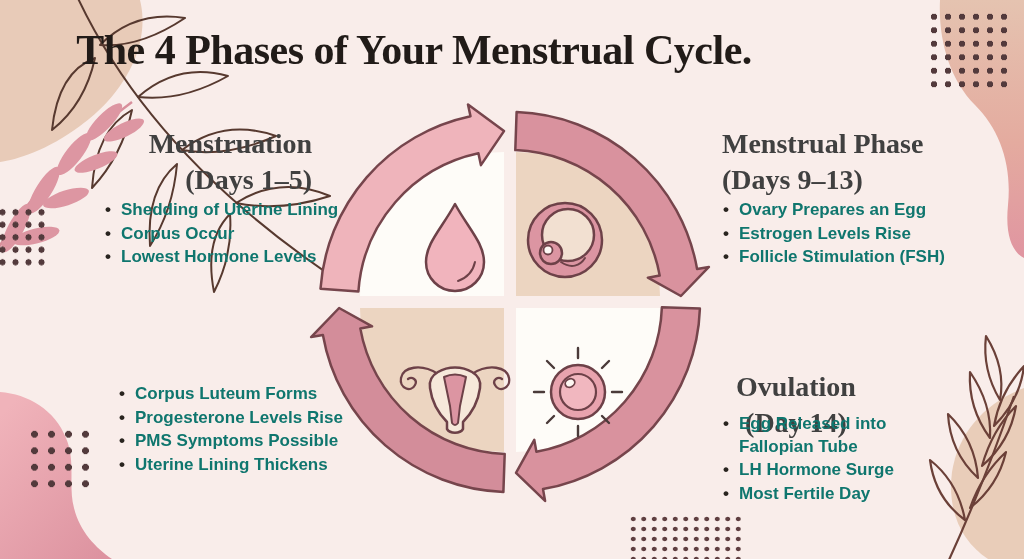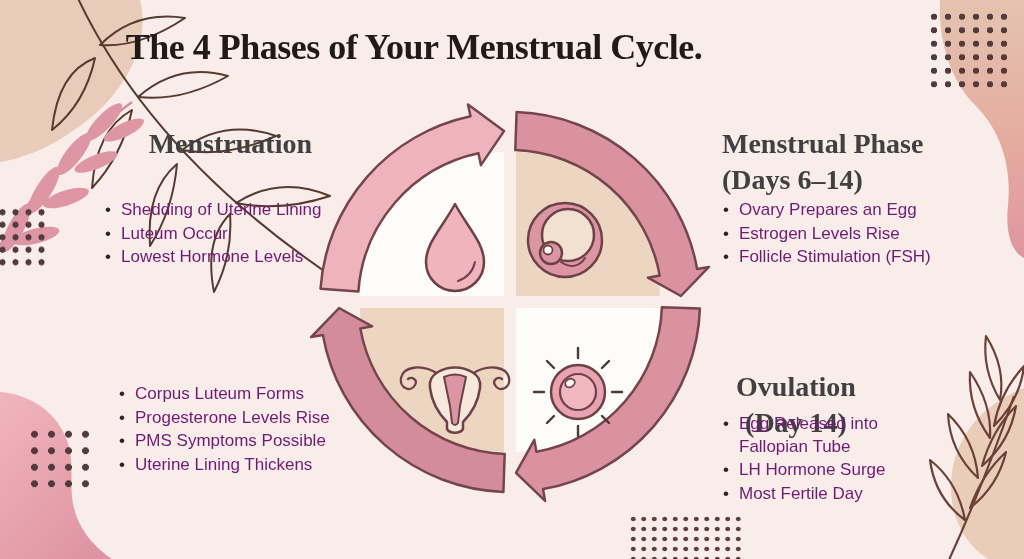--- a/index.html
+++ b/index.html
@@ -11,37 +11,37 @@
   }
   .deco { position:absolute; pointer-events:none; }
 
   
   .dots { position:absolute; }
 
   .page-title {
     position:absolute; top:26px; left:0; width:828px;
     text-align:center; margin:0;
     font-family:"Liberation Serif", serif;
-    font-weight:700; font-size:36px; letter-spacing:-0.5px;
+    font-weight:700; font-size:42px; letter-spacing:-0.5px;
     color:#211b18;
   }
 
   .phase-heading {
     position:absolute;
     font-family:"Liberation Serif", serif;
     font-weight:700; font-size:28px; line-height:1.27;
     color:#404040;
   }
   .phase-heading .phase-days { font-weight:700; }
 
   ul.bullets { position:absolute; list-style:none; margin:0; padding:0; }
   ul.bullets li {
     position:relative; padding-left:17px; margin-bottom:1px;
-    font-size:17px; line-height:22.5px; font-weight:400;
-    color:#701a75;
+    font-size:17px; line-height:22.5px; font-weight:700;
+    color:#0f766e;
   }
   ul.bullets li::before {
     content:"\2022"; position:absolute; left:1px; top:0;
     font-size:17px; color:#29241f;
   }
 
   .h-right { text-align:right; }
   .h-center { text-align:center; }
 </style>
 </head>
@@ -174,30 +174,31 @@
         <line x1="302" y1="276" x2="309" y2="269"></line>
       </g>
       <circle cx="278" cy="300" r="27" fill="#e8a3ae" stroke="#6d4148" stroke-width="2.5"></circle>
       <circle cx="278" cy="300" r="18" fill="#f1b7bf" stroke="#6d4148" stroke-width="2.2"></circle>
       <ellipse cx="270" cy="291" rx="5" ry="4" fill="#fdf7f2" stroke="#6d4148" stroke-width="1.8" transform="rotate(-30 270 291)"></ellipse>
     </g>
   </svg>
 
   <div class="phase-heading h-right" style="left:60px;top:126px;width:252px;">
     <div class="phase-name">Menstruation</div>
+    <div class="phase-days">(Days 1–5)</div>
   </div>
   <ul class="bullets" style="left:104px;top:199px;width:235px;">
     <li>Shedding of Uterine Lining</li>
-    <li>Luteum Occur</li>
+    <li>Corpus Occur</li>
     <li>Lowest Hormone Levels</li>
   </ul>
 
   <div class="phase-heading" style="left:722px;top:126px;width:270px;">
     <div class="phase-name">Menstrual Phase</div>
-    <div class="phase-days">(Days 6–14)</div>
+    <div class="phase-days">(Days 9–13)</div>
   </div>
   <ul class="bullets" style="left:722px;top:199px;width:245px;">
     <li>Ovary Prepares an Egg</li>
     <li>Estrogen Levels Rise</li>
     <li>Follicle Stimulation (FSH)</li>
   </ul>
 
   <ul class="bullets" style="left:118px;top:383px;width:245px;">
     <li>Corpus Luteum Forms</li>
     <li>Progesterone Levels Rise</li>

